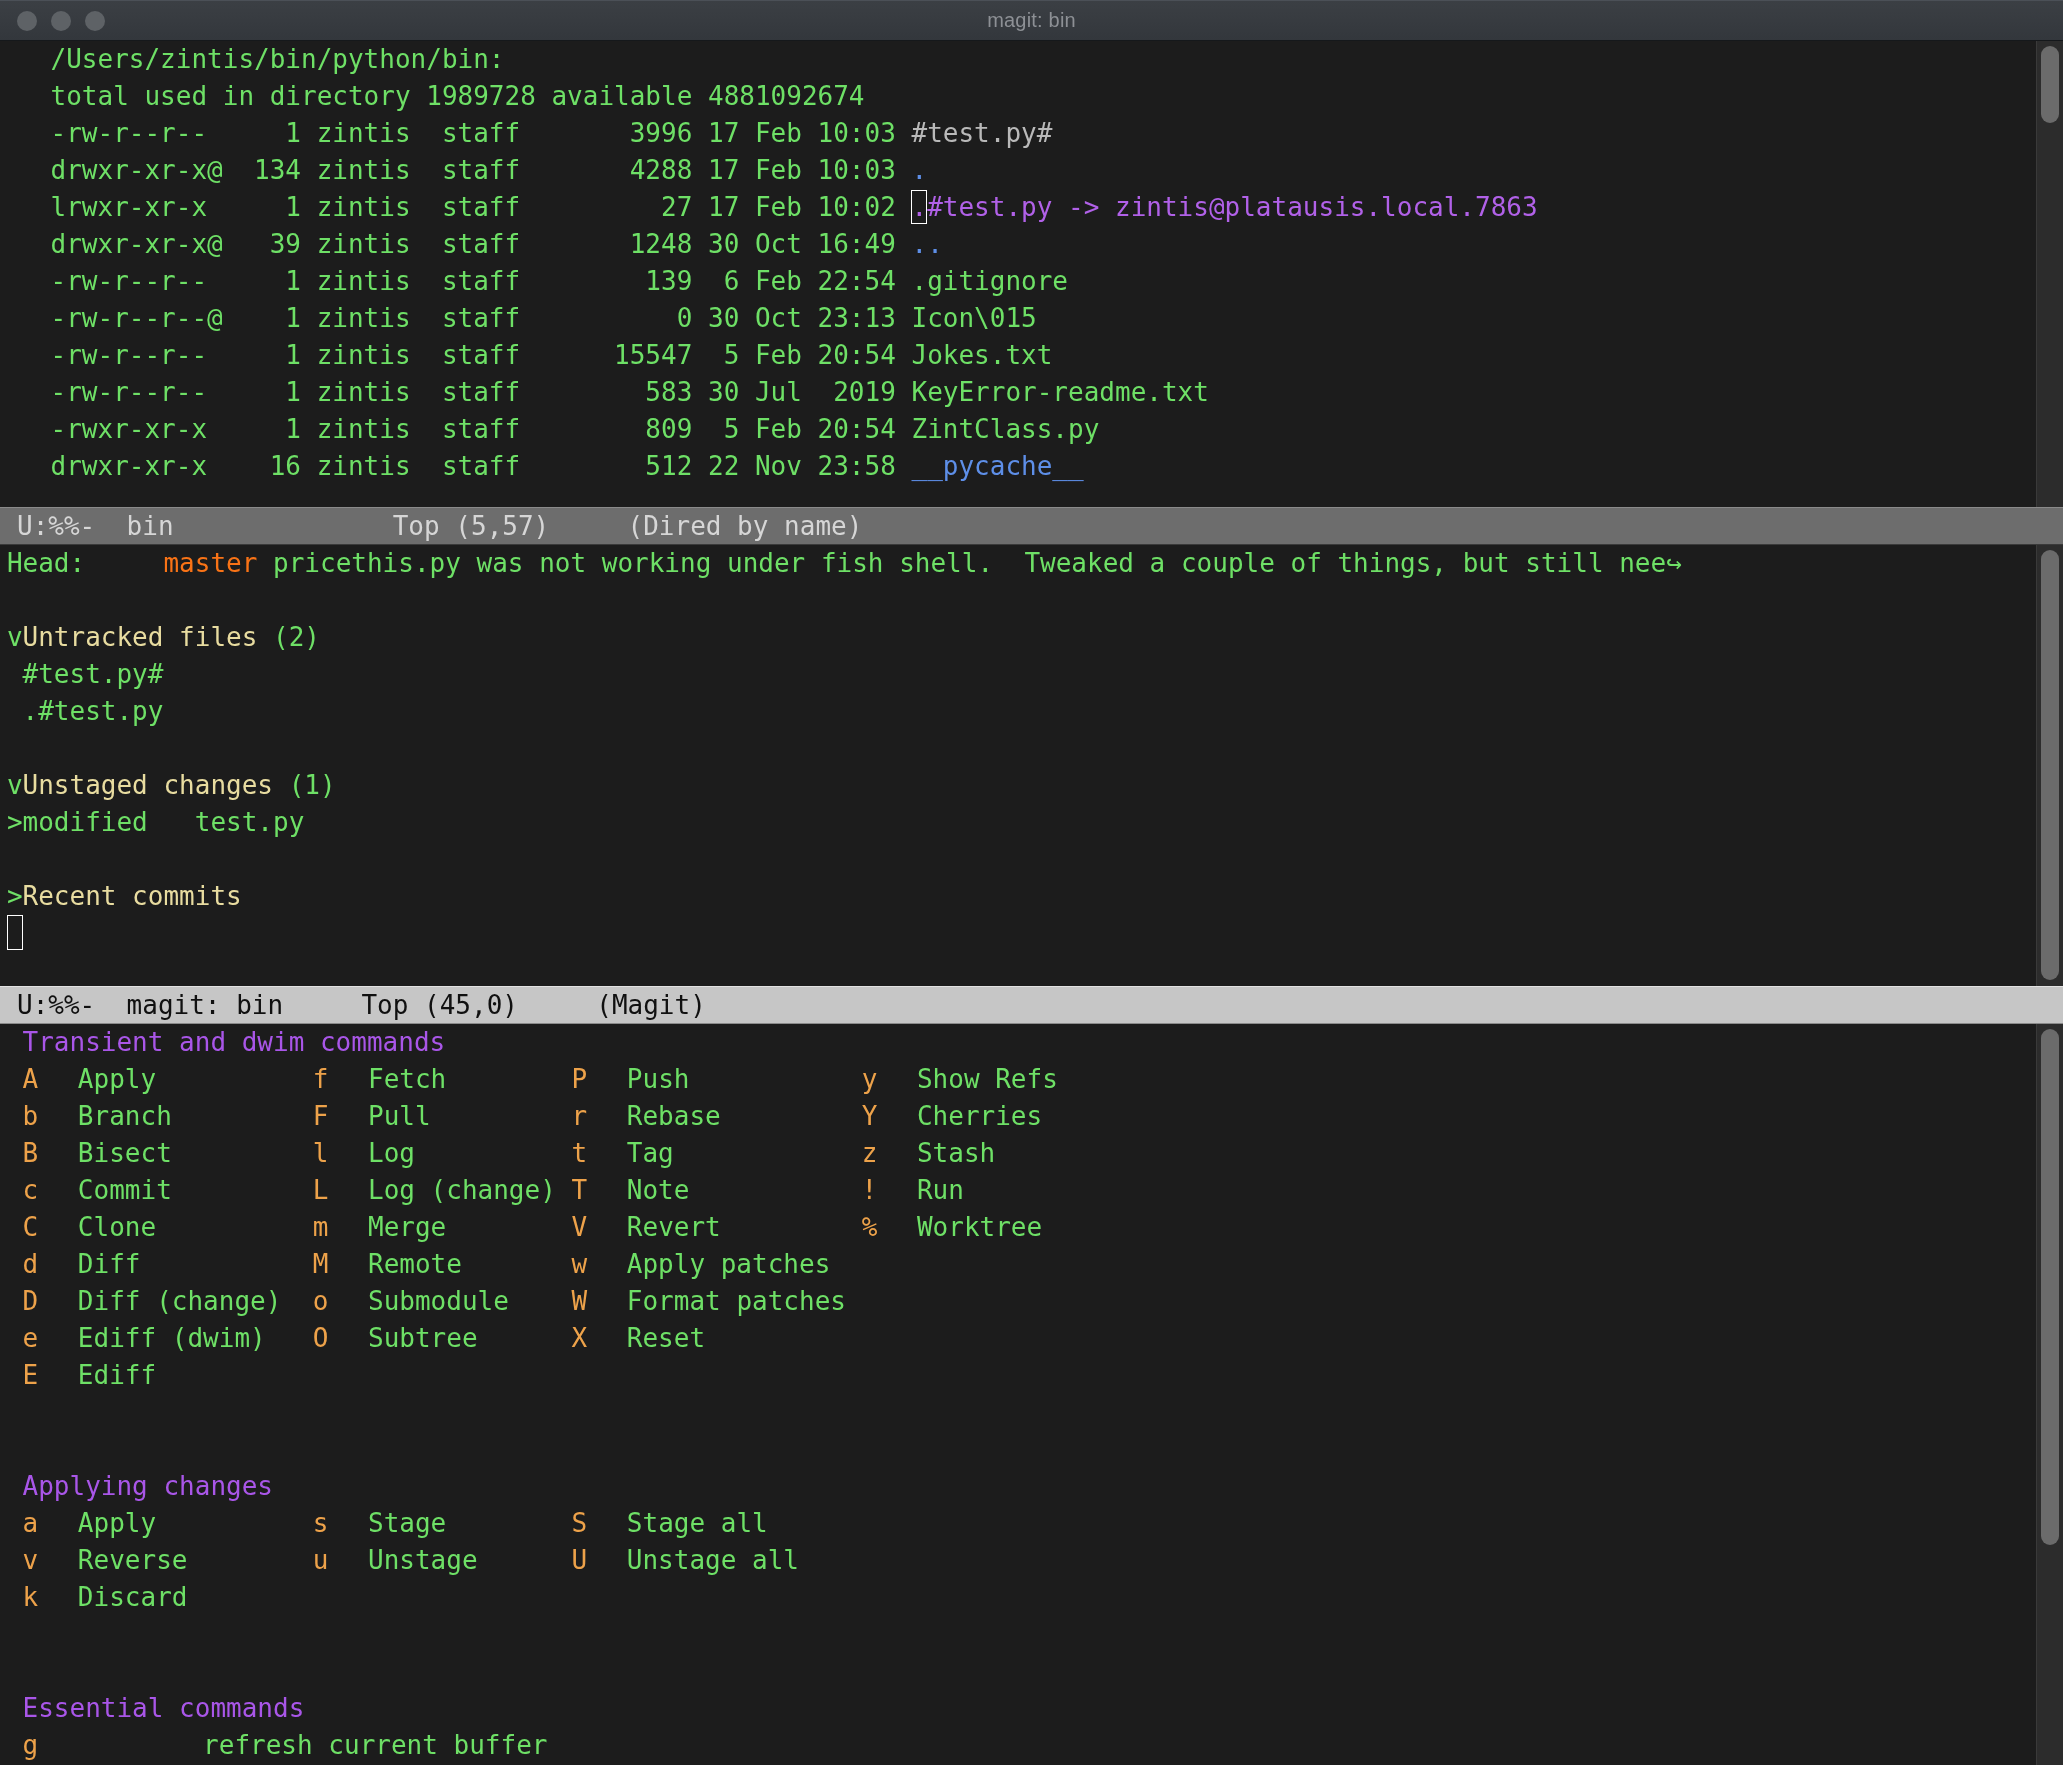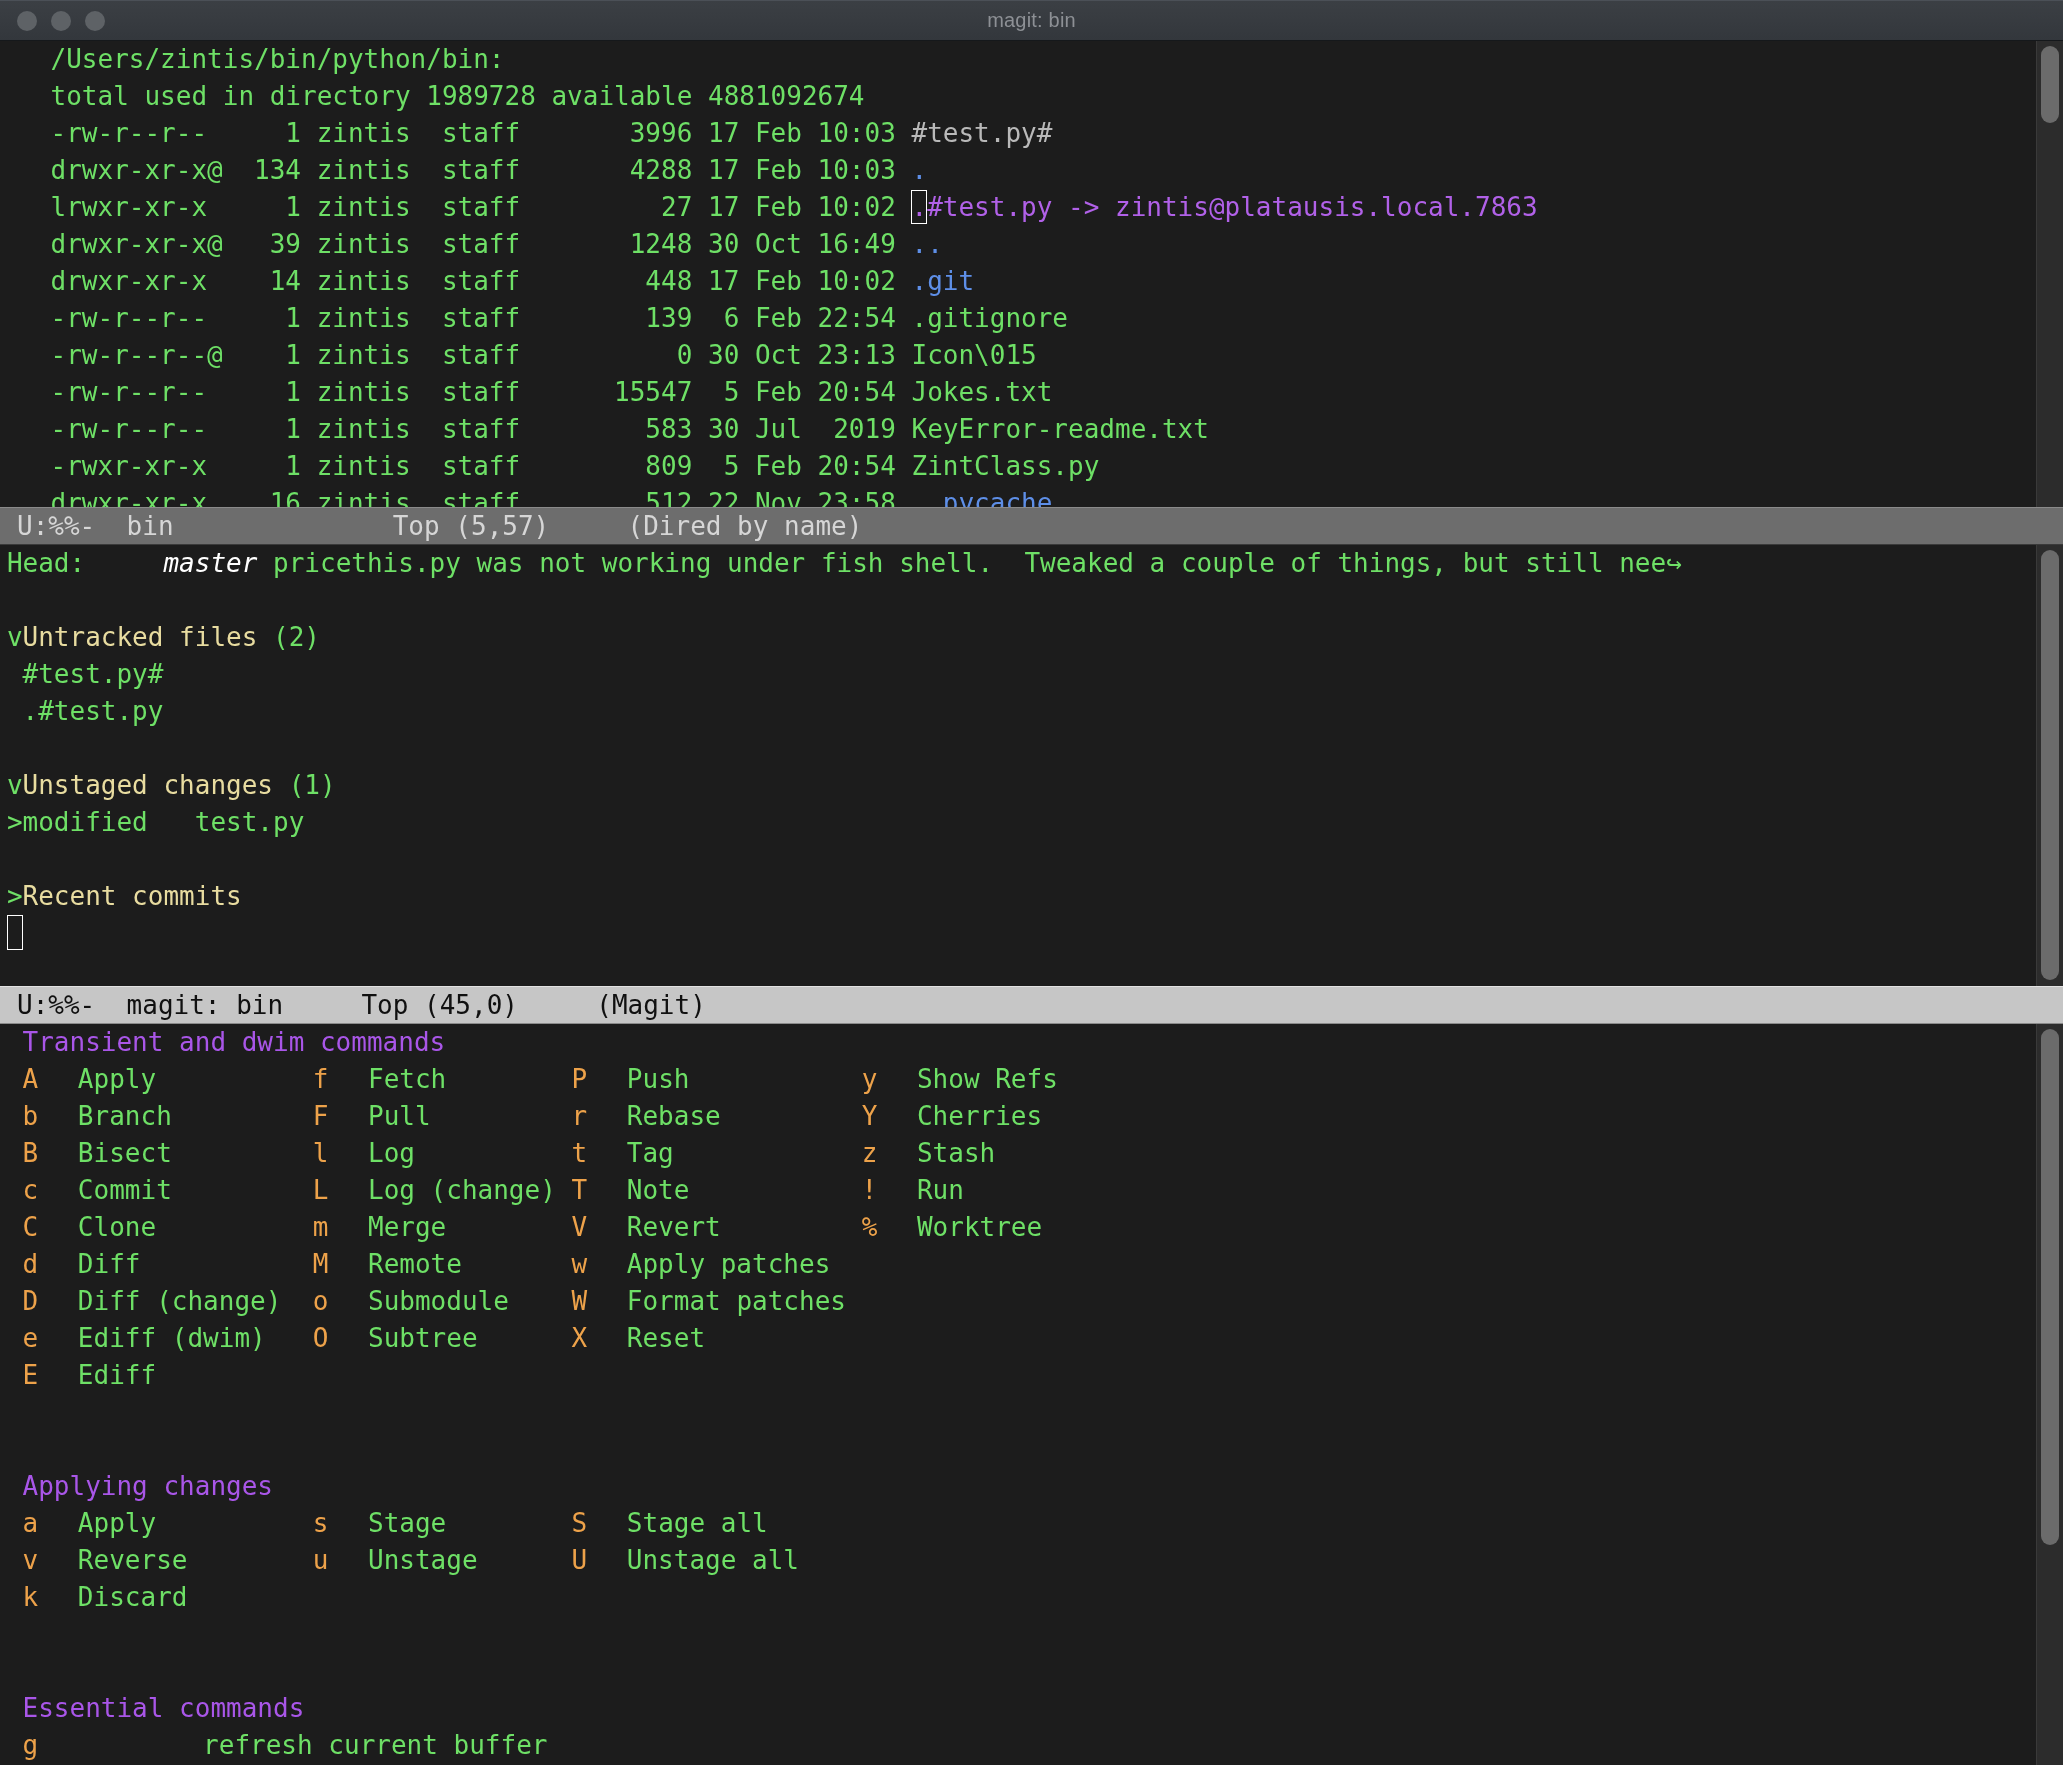--- a/index.html
+++ b/index.html
@@ -82,21 +82,21 @@
     white-space: pre;
     color: #6ee066;
     letter-spacing: 0px;
   }
 
   
   .c-green   { color: #6ee066; }
   .c-grey    { color: #b9b9b9; }
   .c-blue    { color: #5e8fe8; }
   .c-violet  { color: #b161e8; }
-  .c-head    { color: #ffffff; font-style: italic; }
+  .c-head    { color: #f97316; }
   .c-section { color: #e8dca0; }
   .c-count   { color: #6ee066; }
   .c-key     { color: #eda24a; }
   .c-cmd     { color: #6ee066; margin-left: 24px; }
   .c-title   { color: #a956e8; }
 
   .cursor-box {
     display: inline-block;
     border: 1.7px solid #ffffff;
     box-sizing: border-box;
@@ -176,21 +176,20 @@
   <div id="frame">
 
     <div class="pane" id="dired-pane" style="height:466px;margin-left:28px;">
       <div class="pane-body" id="dired-body">
           <div class="line c-green"> /Users/zintis/bin/python/bin:</div>
           <div class="line c-green"> total used in directory 1989728 available 4881092674</div>
           <div class="line"><span class="c-green"> -rw-r--r--     1 zintis  staff       3996 17 Feb 10:03 </span><span class="c-grey">#test.py#</span></div>
           <div class="line"><span class="c-green"> drwxr-xr-x@  134 zintis  staff       4288 17 Feb 10:03 </span><span class="c-blue">.</span></div>
           <div class="line"><span class="c-green"> lrwxr-xr-x     1 zintis  staff         27 17 Feb 10:02 </span><span class="cursor-box"></span><span class="c-violet">.#test.py</span><span class="c-violet"> -&gt; zintis@platausis.local.7863</span></div>
           <div class="line"><span class="c-green"> drwxr-xr-x@   39 zintis  staff       1248 30 Oct 16:49 </span><span class="c-blue">..</span></div>
-          <div class="line"><span class="c-green"> drwxr-xr-x    14 zintis  staff        448 17 Feb 10:02 </span><span class="c-blue">.git</span></div>
           <div class="line"><span class="c-green"> -rw-r--r--     1 zintis  staff        139  6 Feb 22:54 </span><span class="c-green">.gitignore</span></div>
           <div class="line"><span class="c-green"> -rw-r--r--@    1 zintis  staff          0 30 Oct 23:13 </span><span class="c-green">Icon\015</span></div>
           <div class="line"><span class="c-green"> -rw-r--r--     1 zintis  staff      15547  5 Feb 20:54 </span><span class="c-green">Jokes.txt</span></div>
           <div class="line"><span class="c-green"> -rw-r--r--     1 zintis  staff        583 30 Jul  2019 </span><span class="c-green">KeyError-readme.txt</span></div>
           <div class="line"><span class="c-green"> -rwxr-xr-x     1 zintis  staff        809  5 Feb 20:54 </span><span class="c-green">ZintClass.py</span></div>
           <div class="line" style=""><span class="c-green"> drwxr-xr-x    16 zintis  staff        512 22 Nov 23:58 </span><span class="c-blue">__pycache__</span></div>
         </div>
       <div class="scrollbar" id="dired-scrollbar" style="height:466px;">
         <div class="scrollthumb" style="top:5.2px;height:77px;"></div>
       </div>

